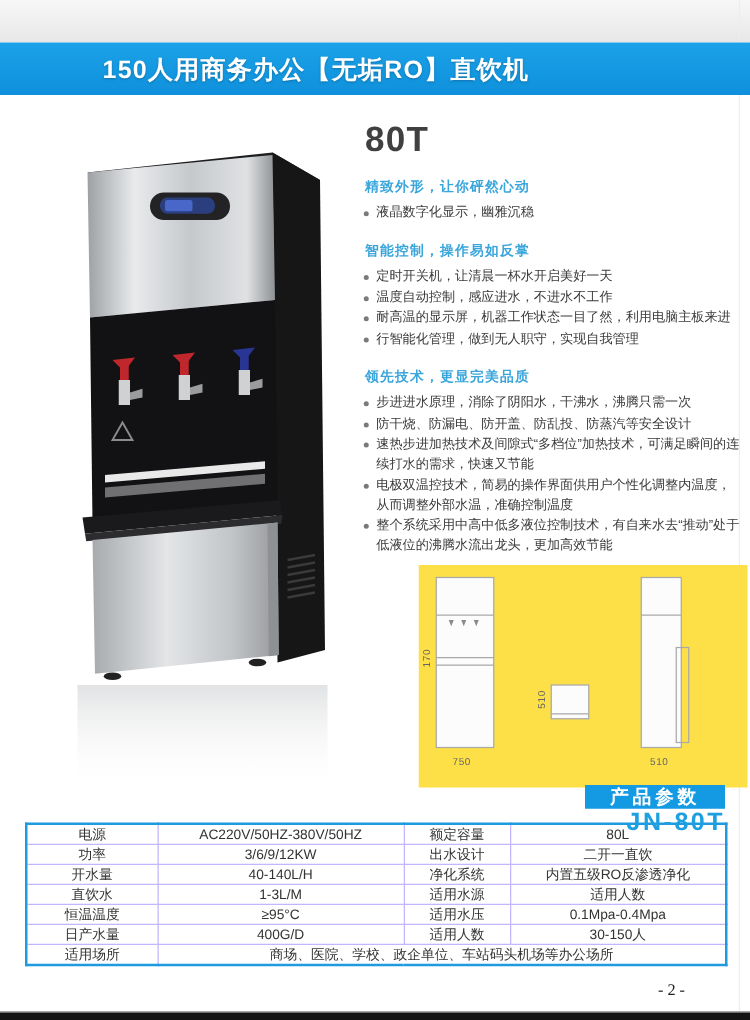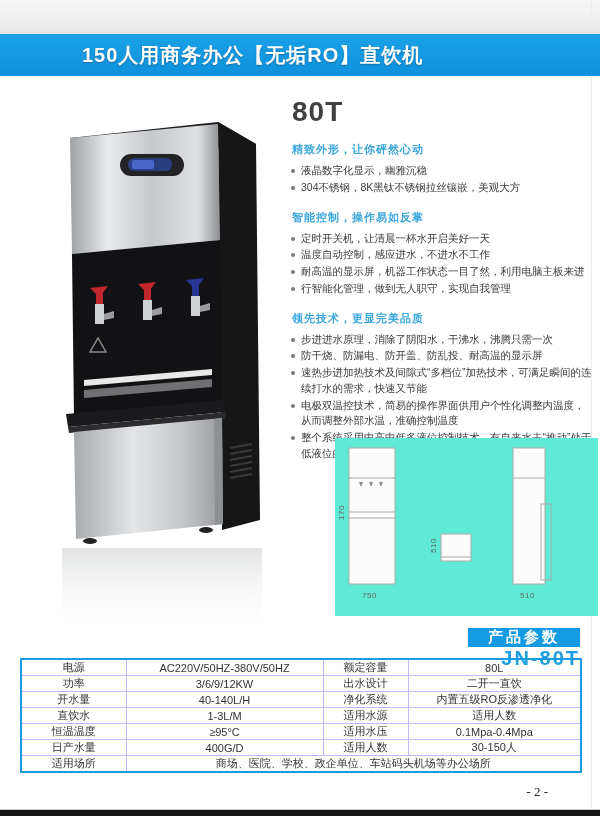--- a/index.html
+++ b/index.html
@@ -29,21 +29,21 @@
   ul.feat-list{list-style:none;margin:0;padding:0;}
   ul.feat-list li{
     position:relative;font-size:10.5px;line-height:1.5;color:#3a3a3a;
     padding-left:11px;margin:1px 0;
   }
   ul.feat-list li::before{
     content:"";position:absolute;left:1px;top:6px;width:4px;height:4px;
     border-radius:50%;background:#7a7a7a;
   }
   
-  .dim-panel{position:absolute;left:335px;top:438px;width:263px;height:178px;background:#5eead4;}
+  .dim-panel{position:absolute;left:335px;top:452px;width:263px;height:178px;background:#fde047;}
   .dim-label{position:absolute;font-size:8px;color:#666;letter-spacing:.5px;}
   .dim-label.rot{transform:rotate(-90deg);transform-origin:center;}
   
   .photo-wrap{position:absolute;left:28px;top:92px;width:268px;height:545px;}
   
   .params{position:absolute;left:20px;top:628px;width:560px;}
   .params-head{display:flex;align-items:flex-end;height:28px;flex-direction:column;}
   .params-badge{
     background:#149ae3;color:#fff;font-size:15px;font-weight:bold;
     width:112px;height:26px;display:flex;align-items:center;justify-content:center;
@@ -157,35 +157,34 @@
       <rect x="34" y="456" width="200" height="86" fill="url(#refl)"></rect>
     </svg>
   </div>
 
   <div class="right-col">
     <div class="model-short">80T</div>
 
     <div class="feat-heading">精致外形，让你砰然心动</div>
     <ul class="feat-list">
       <li>液晶数字化显示，幽雅沉稳</li>
-      <li>304不锈钢，8K黑钛不锈钢拉丝镶嵌，美观大方</li>
     </ul>
 
     <div class="feat-heading">智能控制，操作易如反掌</div>
     <ul class="feat-list">
       <li>定时开关机，让清晨一杯水开启美好一天</li>
       <li>温度自动控制，感应进水，不进水不工作</li>
       <li>耐高温的显示屏，机器工作状态一目了然，利用电脑主板来进</li>
       <li>行智能化管理，做到无人职守，实现自我管理</li>
     </ul>
 
     <div class="feat-heading">领先技术，更显完美品质</div>
     <ul class="feat-list">
       <li>步进进水原理，消除了阴阳水，干沸水，沸腾只需一次</li>
-      <li>防干烧、防漏电、防开盖、防乱投、耐高温的显示屏</li>
+      <li>防干烧、防漏电、防开盖、防乱投、防蒸汽等安全设计</li>
       <li>速热步进加热技术及间隙式“多档位”加热技术，可满足瞬间的连续打水的需求，快速又节能</li>
       <li>电极双温控技术，简易的操作界面供用户个性化调整内温度，从而调整外部水温，准确控制温度</li>
       <li>整个系统采用中高中低多液位控制技术，有自来水去“推动”处于低液位的沸腾水流出龙头，更加高效节能</li>
     </ul>
   </div>
 
   <div class="dim-panel">
     <svg width="263" height="178" viewBox="0 0 263 178" xmlns="http://www.w3.org/2000/svg">
       <g fill="#fcfcfc" stroke="#a9a9a9" stroke-width="1">
 

